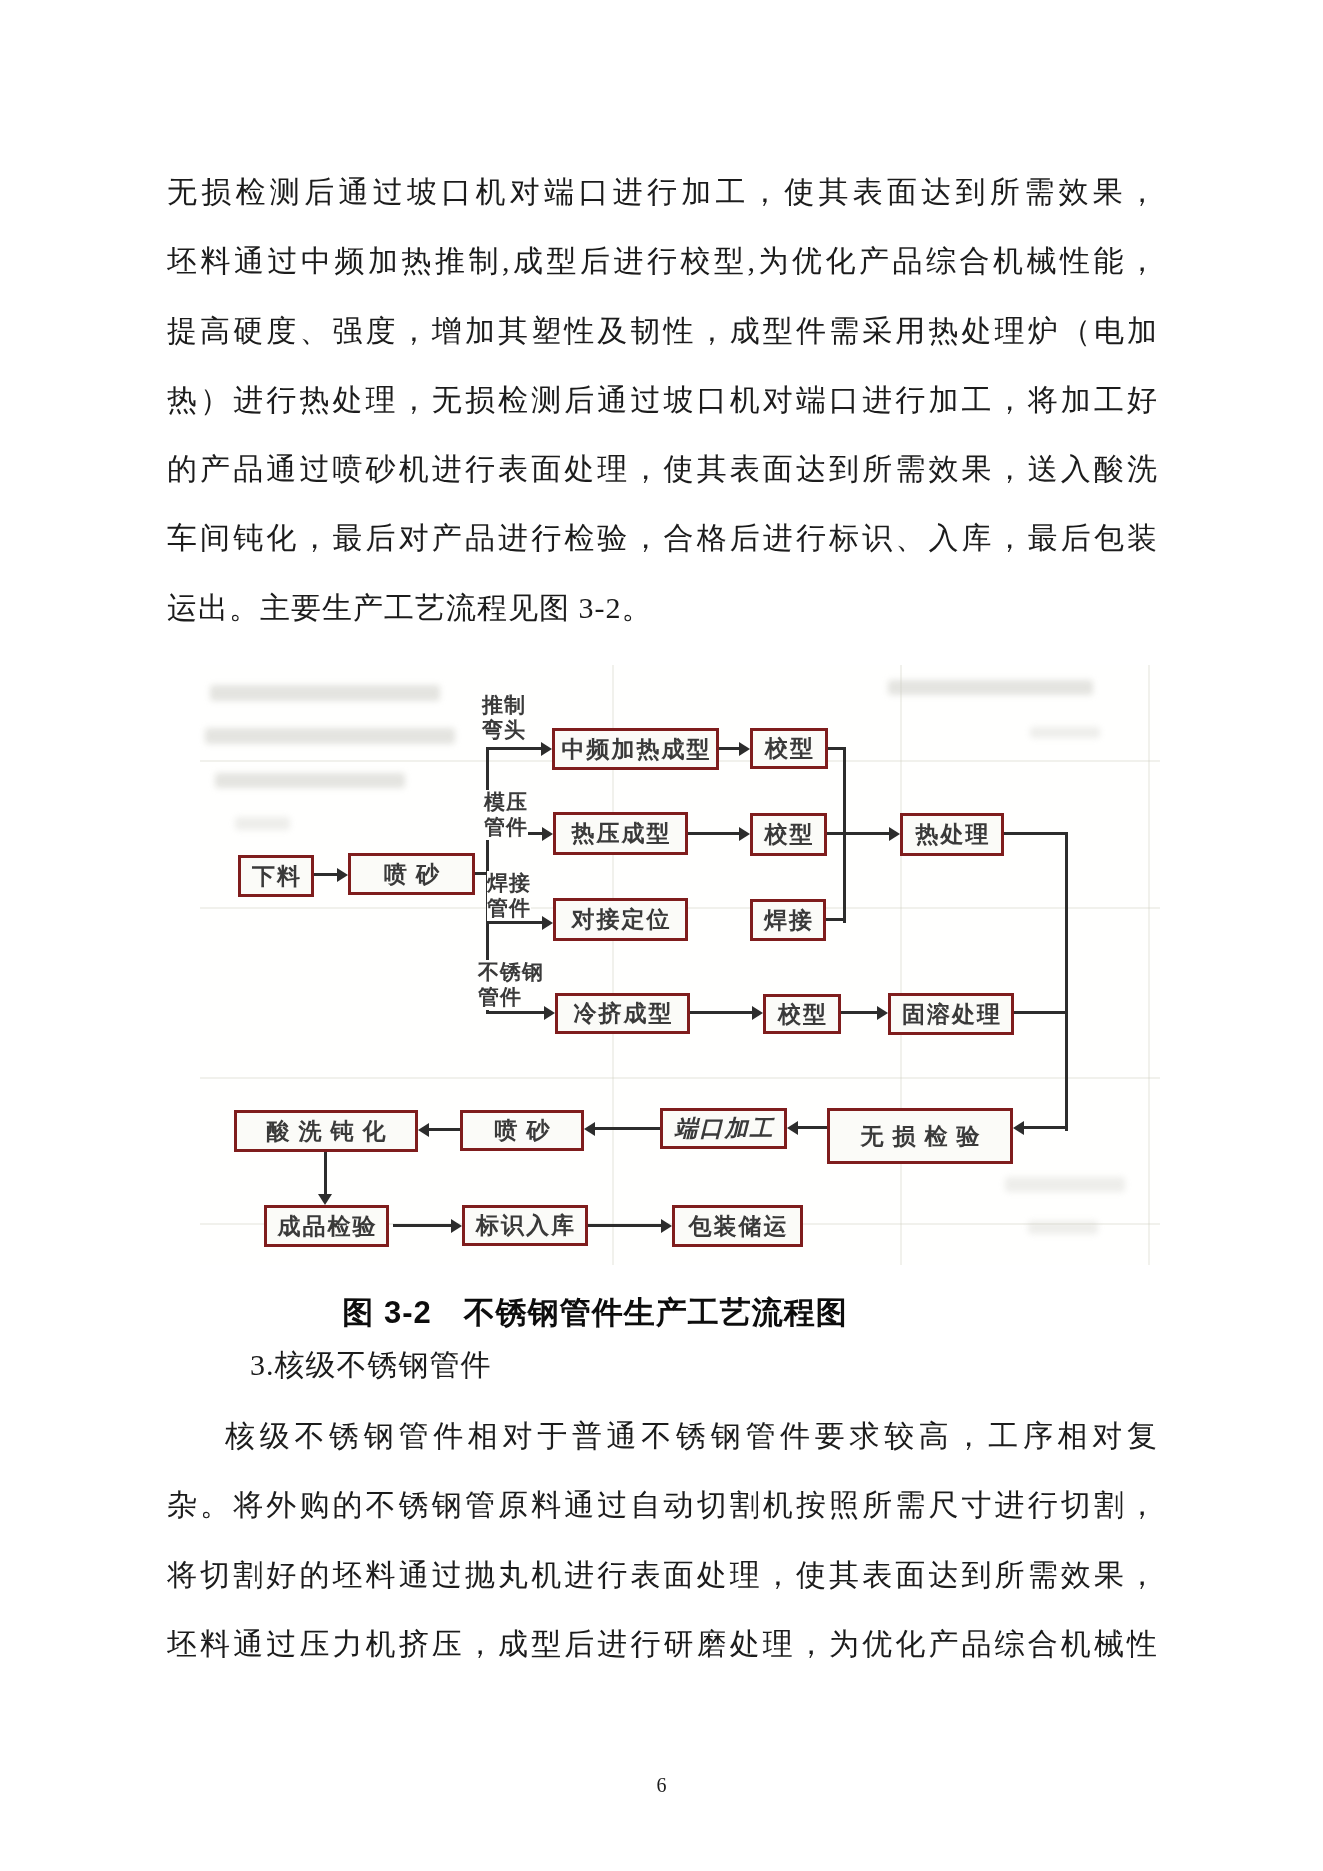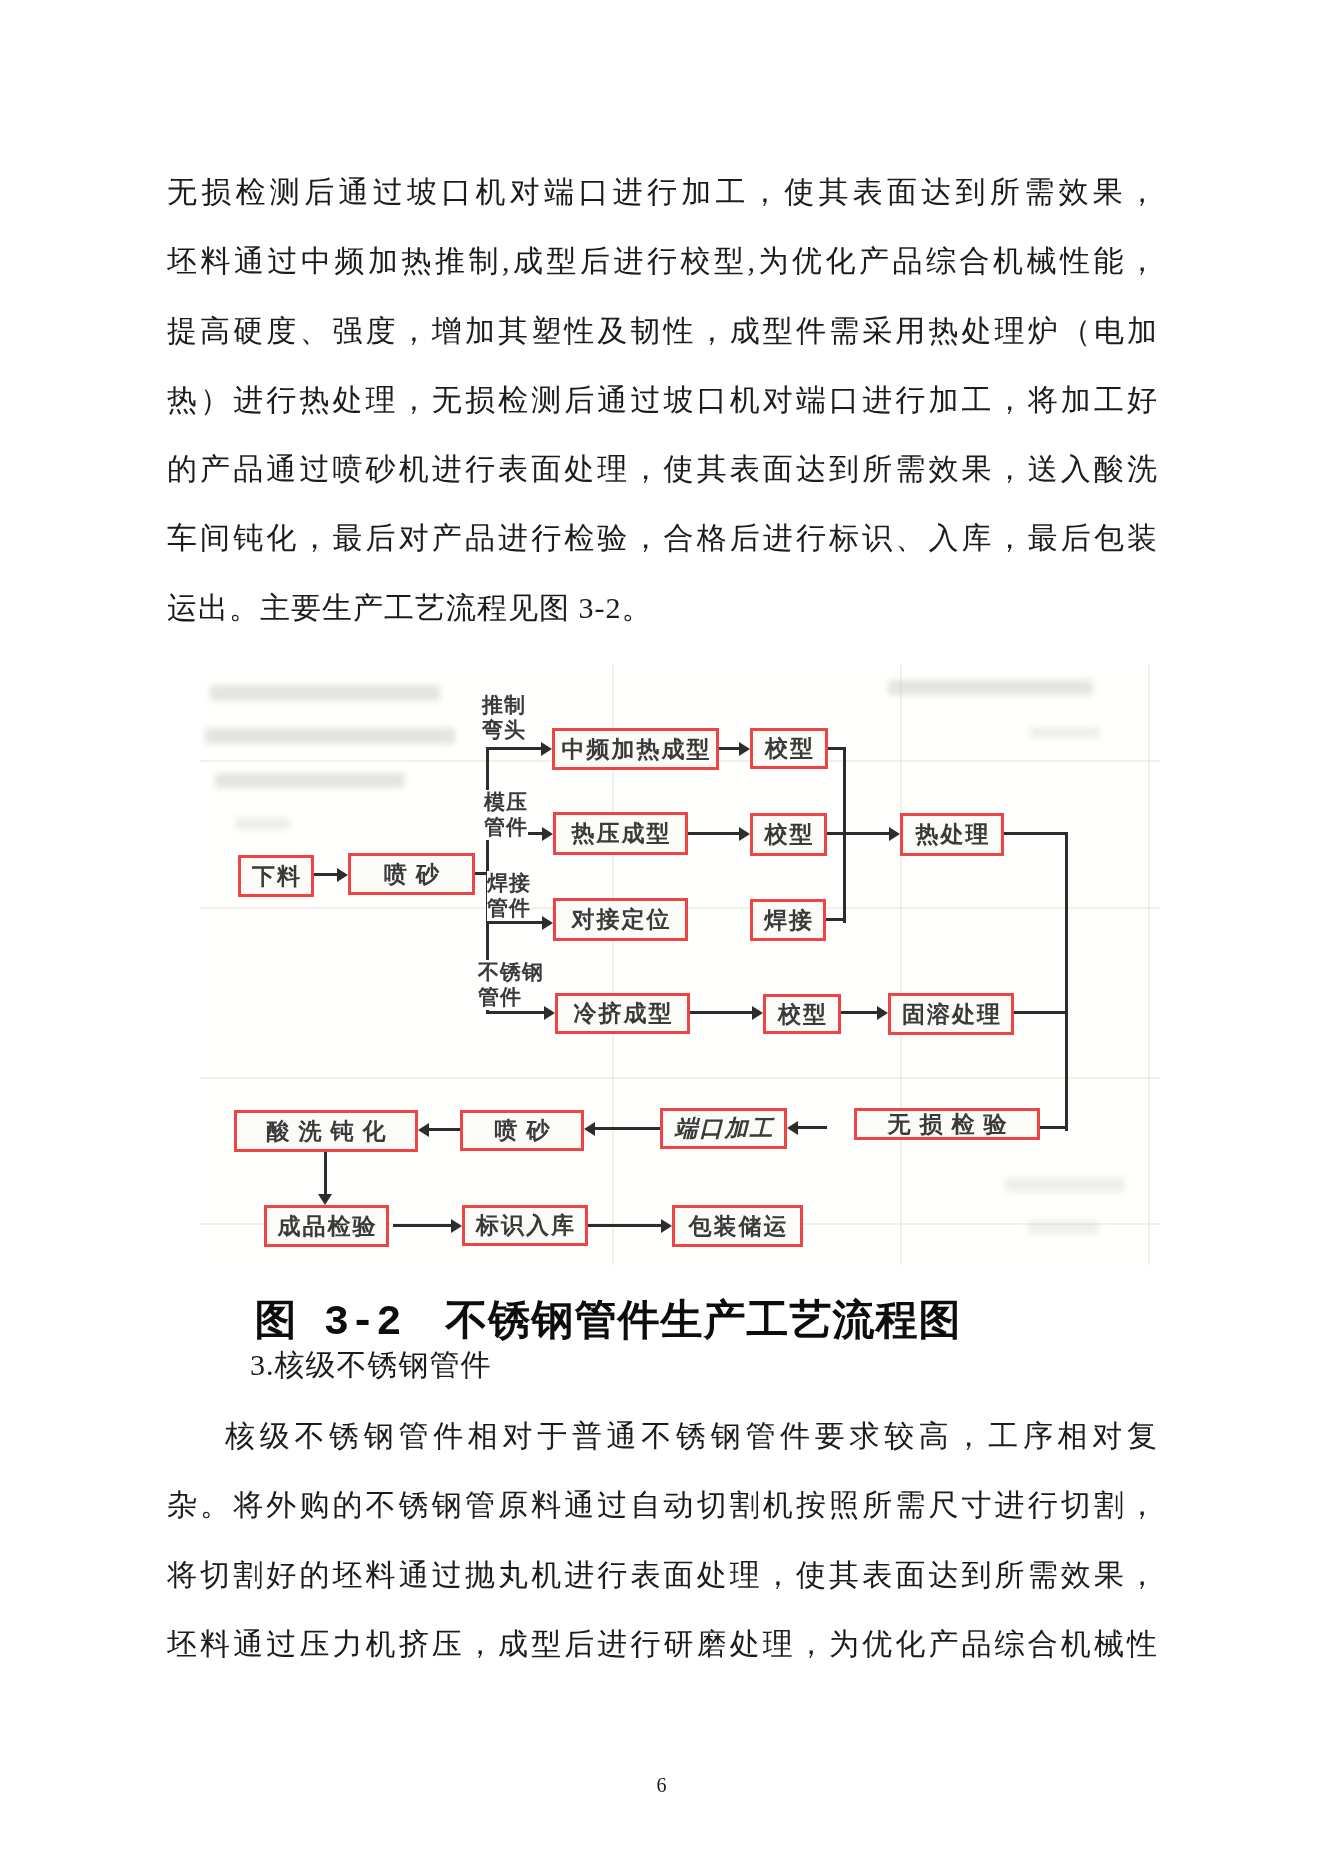--- a/index.html
+++ b/index.html
@@ -11,31 +11,31 @@
   
   .para{position:absolute; left:167px; width:991px;}
   .para .ln{
     height:69.3px; line-height:69.3px; font-size:30px; overflow:hidden;
     letter-spacing:1px; white-space:nowrap;
   }
   .para .ln.fill{white-space:normal; text-align:justify; text-align-last:justify;}
   .para .ln.indent{text-indent:58px;}
   .heading{position:absolute; left:250px; top:1346px; font-size:30px; line-height:38px; letter-spacing:1px;}
   .caption{
-    position:absolute; left:180px; top:1292px; width:856px; text-align:center;
-    font-size:42px; font-weight:700; color:#0d0d0d;
-    font-family:Liberation Mono, monospace; letter-spacing:1px;
+    position:absolute; left:167px; top:1292px; width:856px; text-align:center;
+    font-size:31px; font-weight:700; color:#0d0d0d;
+    font-family:Liberation Sans, sans-serif; letter-spacing:1px;
   }
   .pageno{position:absolute; left:0; top:1774px; width:100%; text-align:center; font-size:20px;}
   
   .flow{position:absolute; left:200px; top:665px; width:960px; height:600px; background:#fffffe;}
   .gridv{position:absolute; top:0; width:2px; height:100%; background:rgba(205,205,192,.28);}
   .gridh{position:absolute; left:0; height:2px; width:100%; background:rgba(205,205,192,.28);}
   .fbox{
-    position:absolute; box-sizing:border-box; border:3px solid #ef4444; background:#fbfbf8;
+    position:absolute; box-sizing:border-box; border:3px solid #7f1d1d; background:#fbfbf8;
     display:flex; align-items:center; justify-content:center;
     font-size:23px; font-weight:700; color:#3a3a3a; letter-spacing:2px;
     font-family:"Liberation Serif","DejaVu Serif",serif; text-indent:2px;
   }
   .fbox.sp{letter-spacing:9px; text-indent:9px;}
   .blabel{
     position:absolute; font-size:21px; font-weight:700; color:#3a3a3a;
     line-height:25px; white-space:pre-line; letter-spacing:1px; background:#fffffe;
   }
   .hl{position:absolute; height:3px; background:#2d2d2d;}
@@ -148,21 +148,21 @@
     <div class="fbox" style="left:352px;top:63px;width:167px;height:42px;">中频加热成型</div>
     <div class="fbox" style="left:550px;top:63px;width:78px;height:41px;">校型</div>
     <div class="fbox" style="left:353px;top:147px;width:135px;height:43px;">热压成型</div>
     <div class="fbox" style="left:550px;top:148px;width:77px;height:43px;">校型</div>
     <div class="fbox" style="left:700px;top:148px;width:104px;height:43px;">热处理</div>
     <div class="fbox" style="left:353px;top:233px;width:135px;height:43px;">对接定位</div>
     <div class="fbox" style="left:550px;top:234px;width:76px;height:42px;">焊接</div>
     <div class="fbox" style="left:355px;top:328px;width:135px;height:41px;">冷挤成型</div>
     <div class="fbox" style="left:563px;top:329px;width:78px;height:40px;">校型</div>
     <div class="fbox" style="left:688px;top:328px;width:126px;height:42px;">固溶处理</div>
-    <div class="fbox sp" style="left:654px;top:443px;width:186px;height:32px;">无损检验</div>
+    <div class="fbox sp" style="left:627px;top:443px;width:186px;height:56px;">无损检验</div>
     <div class="fbox" style="left:460px;top:443px;width:127px;height:41px;font-style:italic;">端口加工</div>
     <div class="fbox sp" style="left:260px;top:445px;width:124px;height:41px;">喷砂</div>
     <div class="fbox sp" style="left:34px;top:445px;width:184px;height:42px;">酸洗钝化</div>
     <div class="fbox" style="left:64px;top:540px;width:125px;height:42px;">成品检验</div>
     <div class="fbox" style="left:262px;top:540px;width:126px;height:41px;">标识入库</div>
     <div class="fbox" style="left:472px;top:540px;width:131px;height:42px;">包装储运</div>
   </div>
 
   <div class="caption">图 3-2　不锈钢管件生产工艺流程图</div>
 

